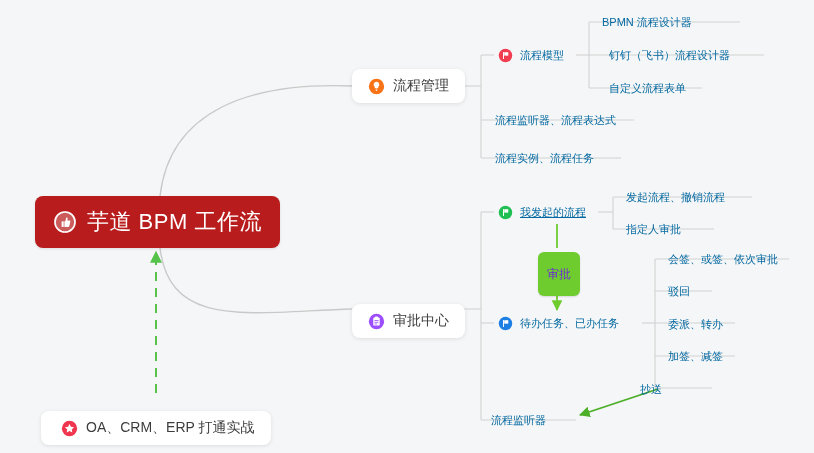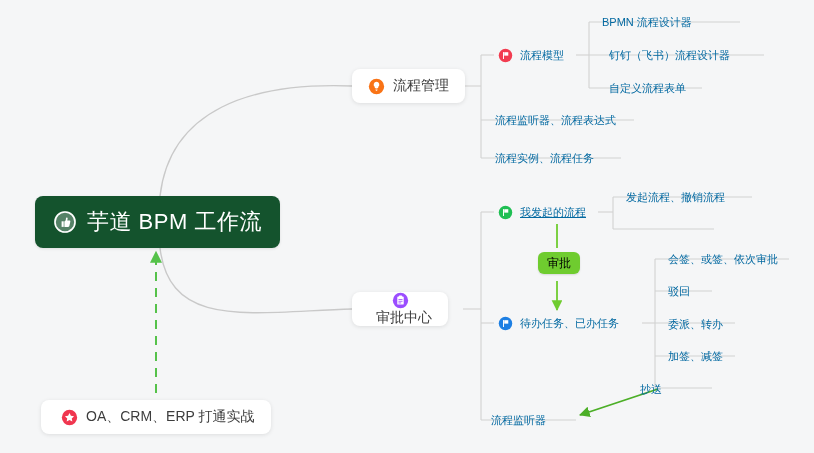--- a/index.html
+++ b/index.html
@@ -30,21 +30,21 @@
   }
   .node {
     position: absolute;
     display: flex;
     align-items: center;
     box-sizing: border-box;
     white-space: nowrap;
   }
   
   .node-root {
-    background: #14532d;
+    background: #b91c1c;
     border-radius: 8px;
     padding: 0 18px;
     height: 52px;
     color: #ffffff;
     font-size: 22px;
     letter-spacing: 0.5px;
     box-shadow: 0 1px 3px rgba(0,0,0,0.10);
   }
   .node-root .label { margin-left: 10px; }
   
@@ -64,24 +64,24 @@
     color: #0369a1;
     height: 26px;
     padding: 0 4px;
   }
   .node-plain .label { margin-left: 7px; }
   .node-plain.no-icon .label { margin-left: 0; }
   
   .edge-tag {
     position: absolute;
     background: #6fcc2f;
-    color: #000000;
+    color: #6d28d9;
     border-radius: 6px;
     font-size: 12px;
-    padding: 5px 9px;
+    padding: 16px 9px;
     line-height: 1;
     box-shadow: 0 1px 2px rgba(0,0,0,0.12);
   }
   
   .ico {
     display: inline-block;
     flex: 0 0 auto;
     line-height: 0;
   }
 </style>
@@ -189,21 +189,21 @@
     <span class="label">自定义流程表单</span>
   </div>
 
   <div class="node node-plain no-icon" style="left:491px; top:107px;">
     <span class="label">流程监听器、流程表达式</span>
   </div>
   <div class="node node-plain no-icon" style="left:491px; top:145px;">
     <span class="label">流程实例、流程任务</span>
   </div>
 
-  <div class="node node-card" style="left:352px; top:292px;flex-direction:column;">
+  <div class="node node-card" style="left:352px; top:304px;">
     <span class="ico">
       <svg width="17" height="17" viewBox="0 0 20 20">
         <circle cx="10" cy="10" r="9" fill="#9b4dff"></circle>
         <rect x="6.2" y="5.4" width="7.6" height="9.4" rx="1.1" fill="#ffffff"></rect>
         <rect x="8.1" y="4.1" width="3.8" height="2.2" rx="0.8" fill="#ffffff"></rect>
         <rect x="7.6" y="8.4" width="4.8" height="0.95" fill="#9b4dff"></rect>
         <rect x="7.6" y="10.4" width="4.8" height="0.95" fill="#9b4dff"></rect>
         <rect x="7.6" y="12.4" width="3.2" height="0.95" fill="#9b4dff"></rect>
       </svg>
     </span>
@@ -217,20 +217,23 @@
         <rect x="6.7" y="5.2" width="1.3" height="9.6" rx="0.5" fill="#ffffff"></rect>
         <path d="M8.3 5.6 h5.4 v4.6 h-5.4 z" fill="#ffffff"></path>
       </svg>
     </span>
     <span class="label">我发起的流程</span>
   </div>
 
   <div class="node node-plain no-icon" style="left:622px; top:184px;">
     <span class="label">发起流程、撤销流程</span>
   </div>
+  <div class="node node-plain no-icon" style="left:622px; top:216px;">
+    <span class="label">指定人审批</span>
+  </div>
 
   <div class="node node-plain" style="left:494px; top:310px;">
     <span class="ico">
       <svg width="15" height="15" viewBox="0 0 20 20">
         <circle cx="10" cy="10" r="9" fill="#1d7fe3"></circle>
         <rect x="6.7" y="5.2" width="1.3" height="9.6" rx="0.5" fill="#ffffff"></rect>
         <path d="M8.3 5.6 h5.4 v4.6 h-5.4 z" fill="#ffffff"></path>
       </svg>
     </span>
     <span class="label">待办任务、已办任务</span>
@@ -253,21 +256,21 @@
   </div>
 
   <div class="node node-plain no-icon" style="left:487px; top:407px;">
     <span class="label">流程监听器</span>
   </div>
 
   <div class="edge-tag" style="left:538px; top:252px;">
     <span>审批</span>
   </div>
 
-  <div class="node node-card" style="left:41px; top:400px;padding-left:20px;">
+  <div class="node node-card" style="left:41px; top:411px;padding-left:20px;">
     <span class="ico">
       <svg width="17" height="17" viewBox="0 0 20 20">
         <circle cx="10" cy="10" r="9" fill="#f0364f"></circle>
         <path d="M10 4.6 l1.65 3.35 3.7 0.54 -2.68 2.6 0.64 3.68 -3.31-1.74 -3.31 1.74 0.64-3.68 -2.68-2.6 3.7-0.54 z" fill="#ffffff"></path>
       </svg>
     </span>
     <span class="label">OA、CRM、ERP 打通实战</span>
   </div>
 
 </div>

